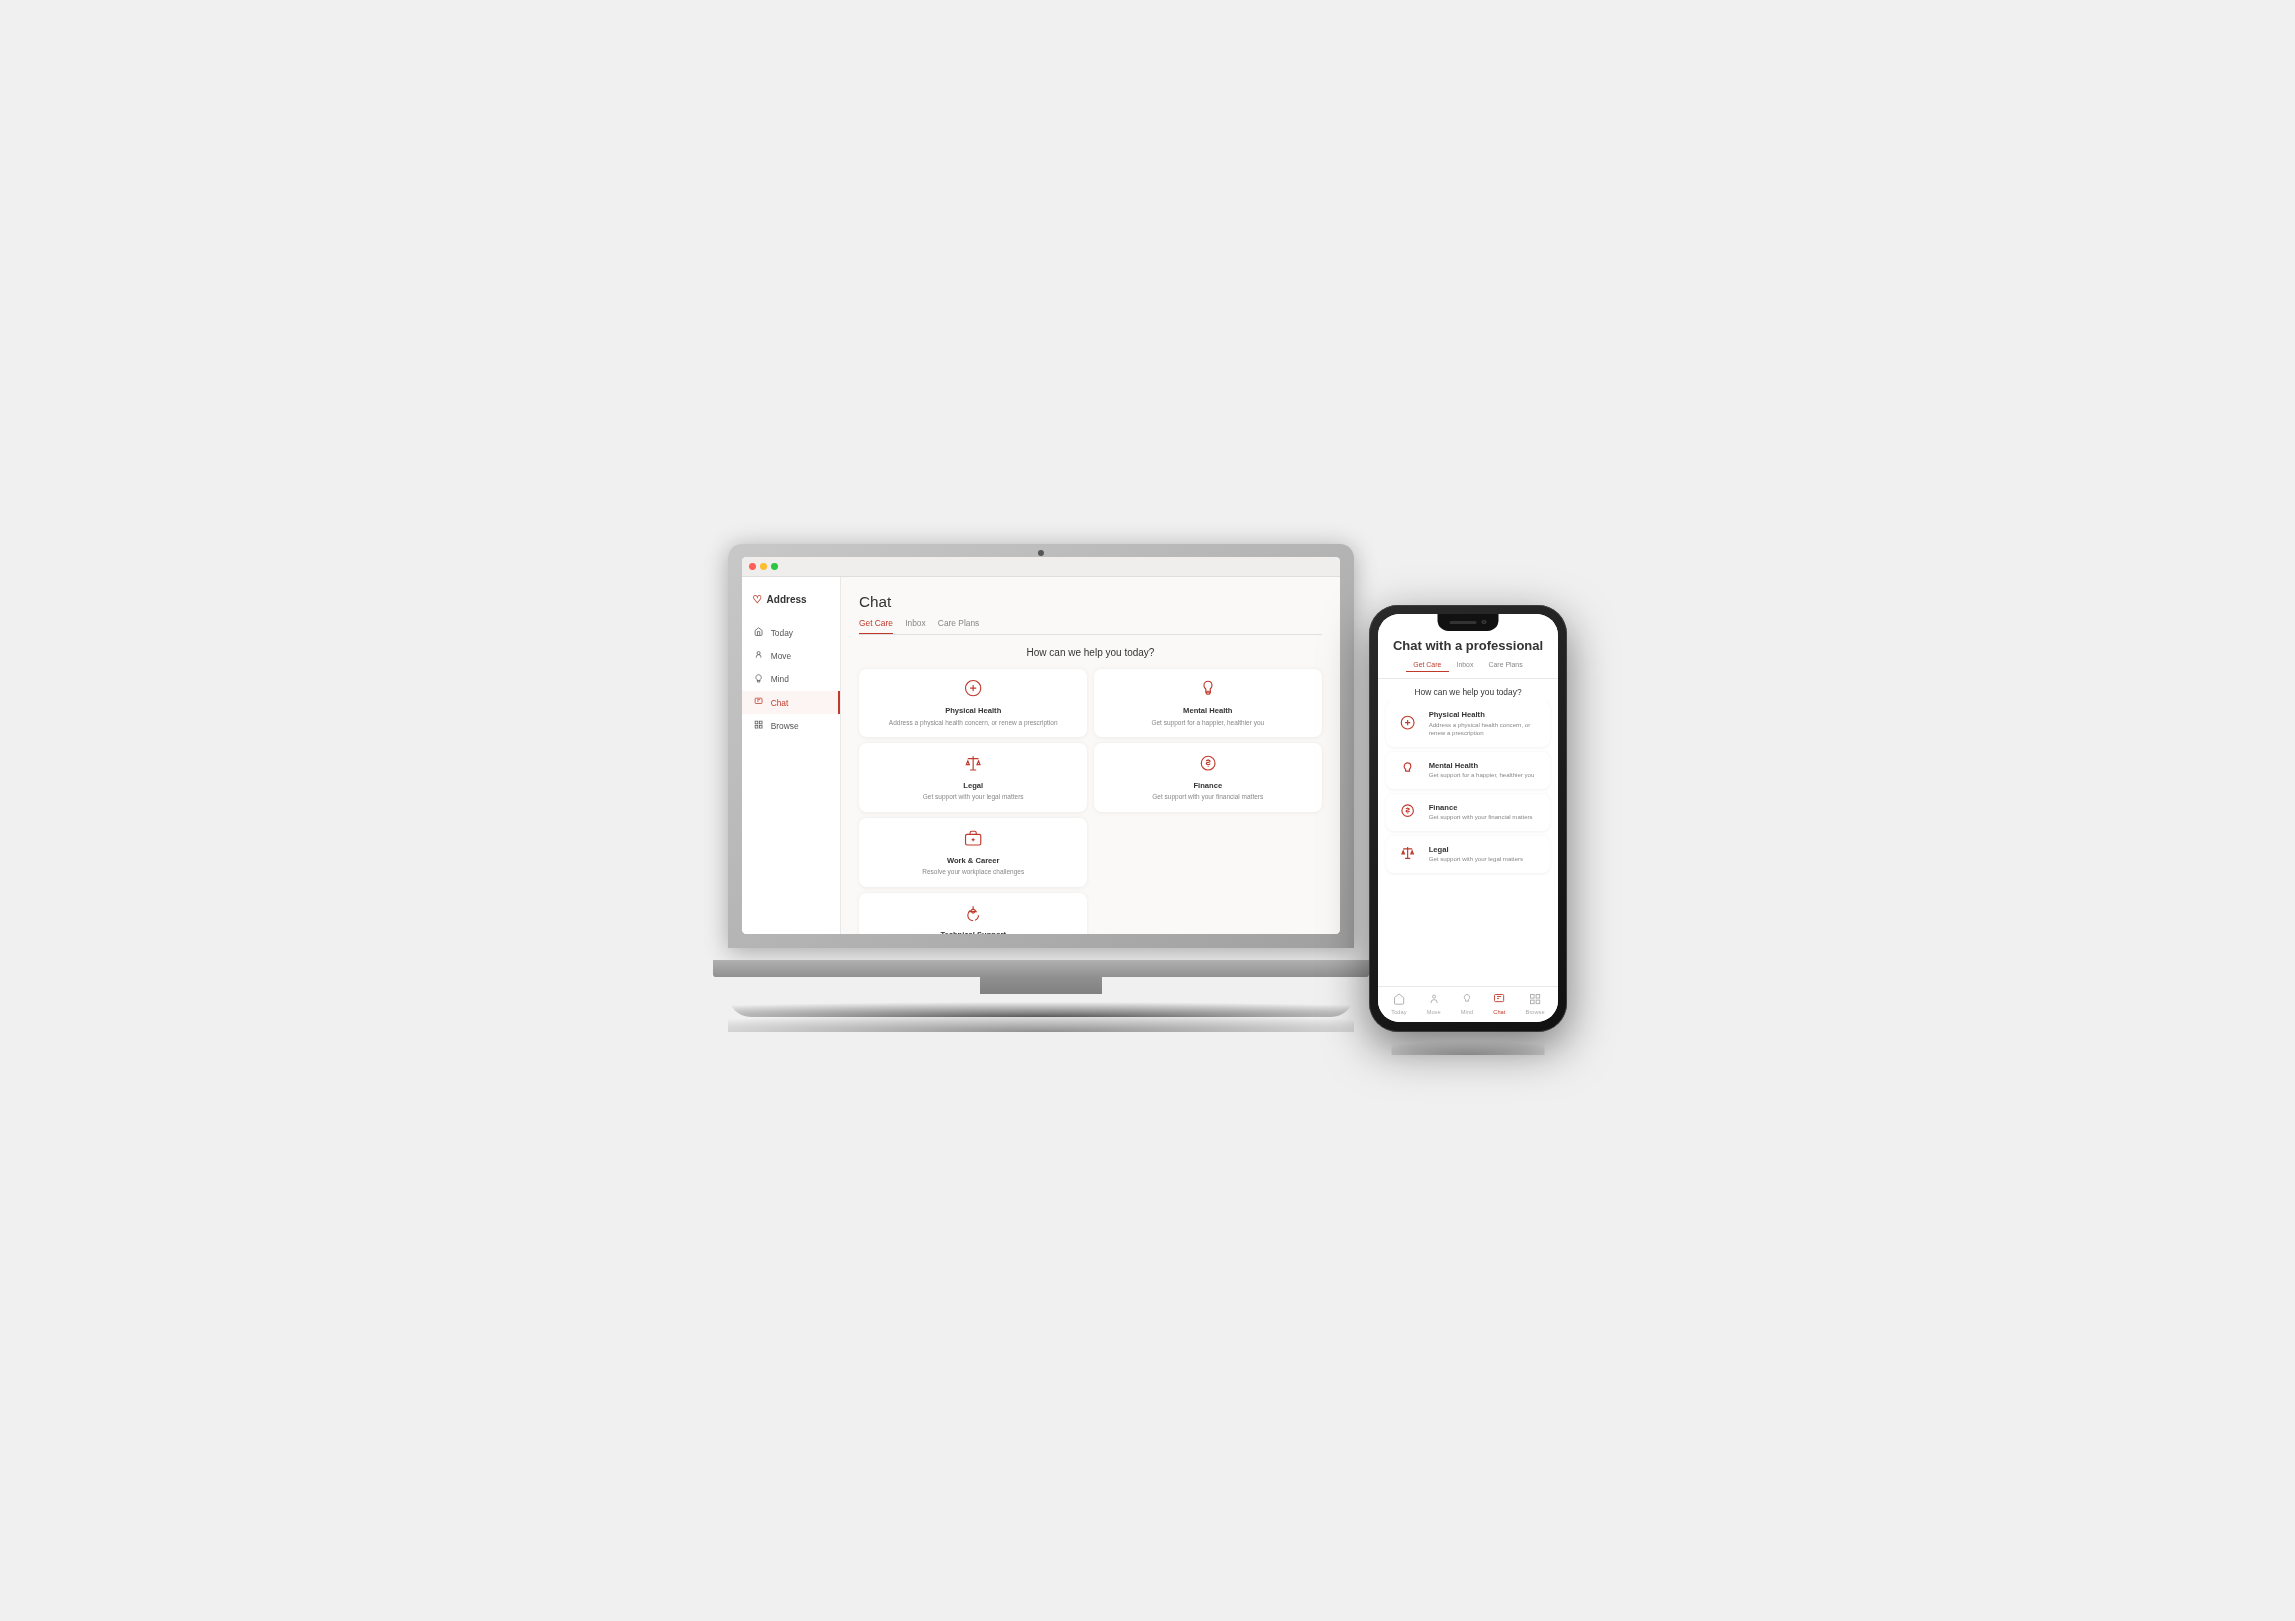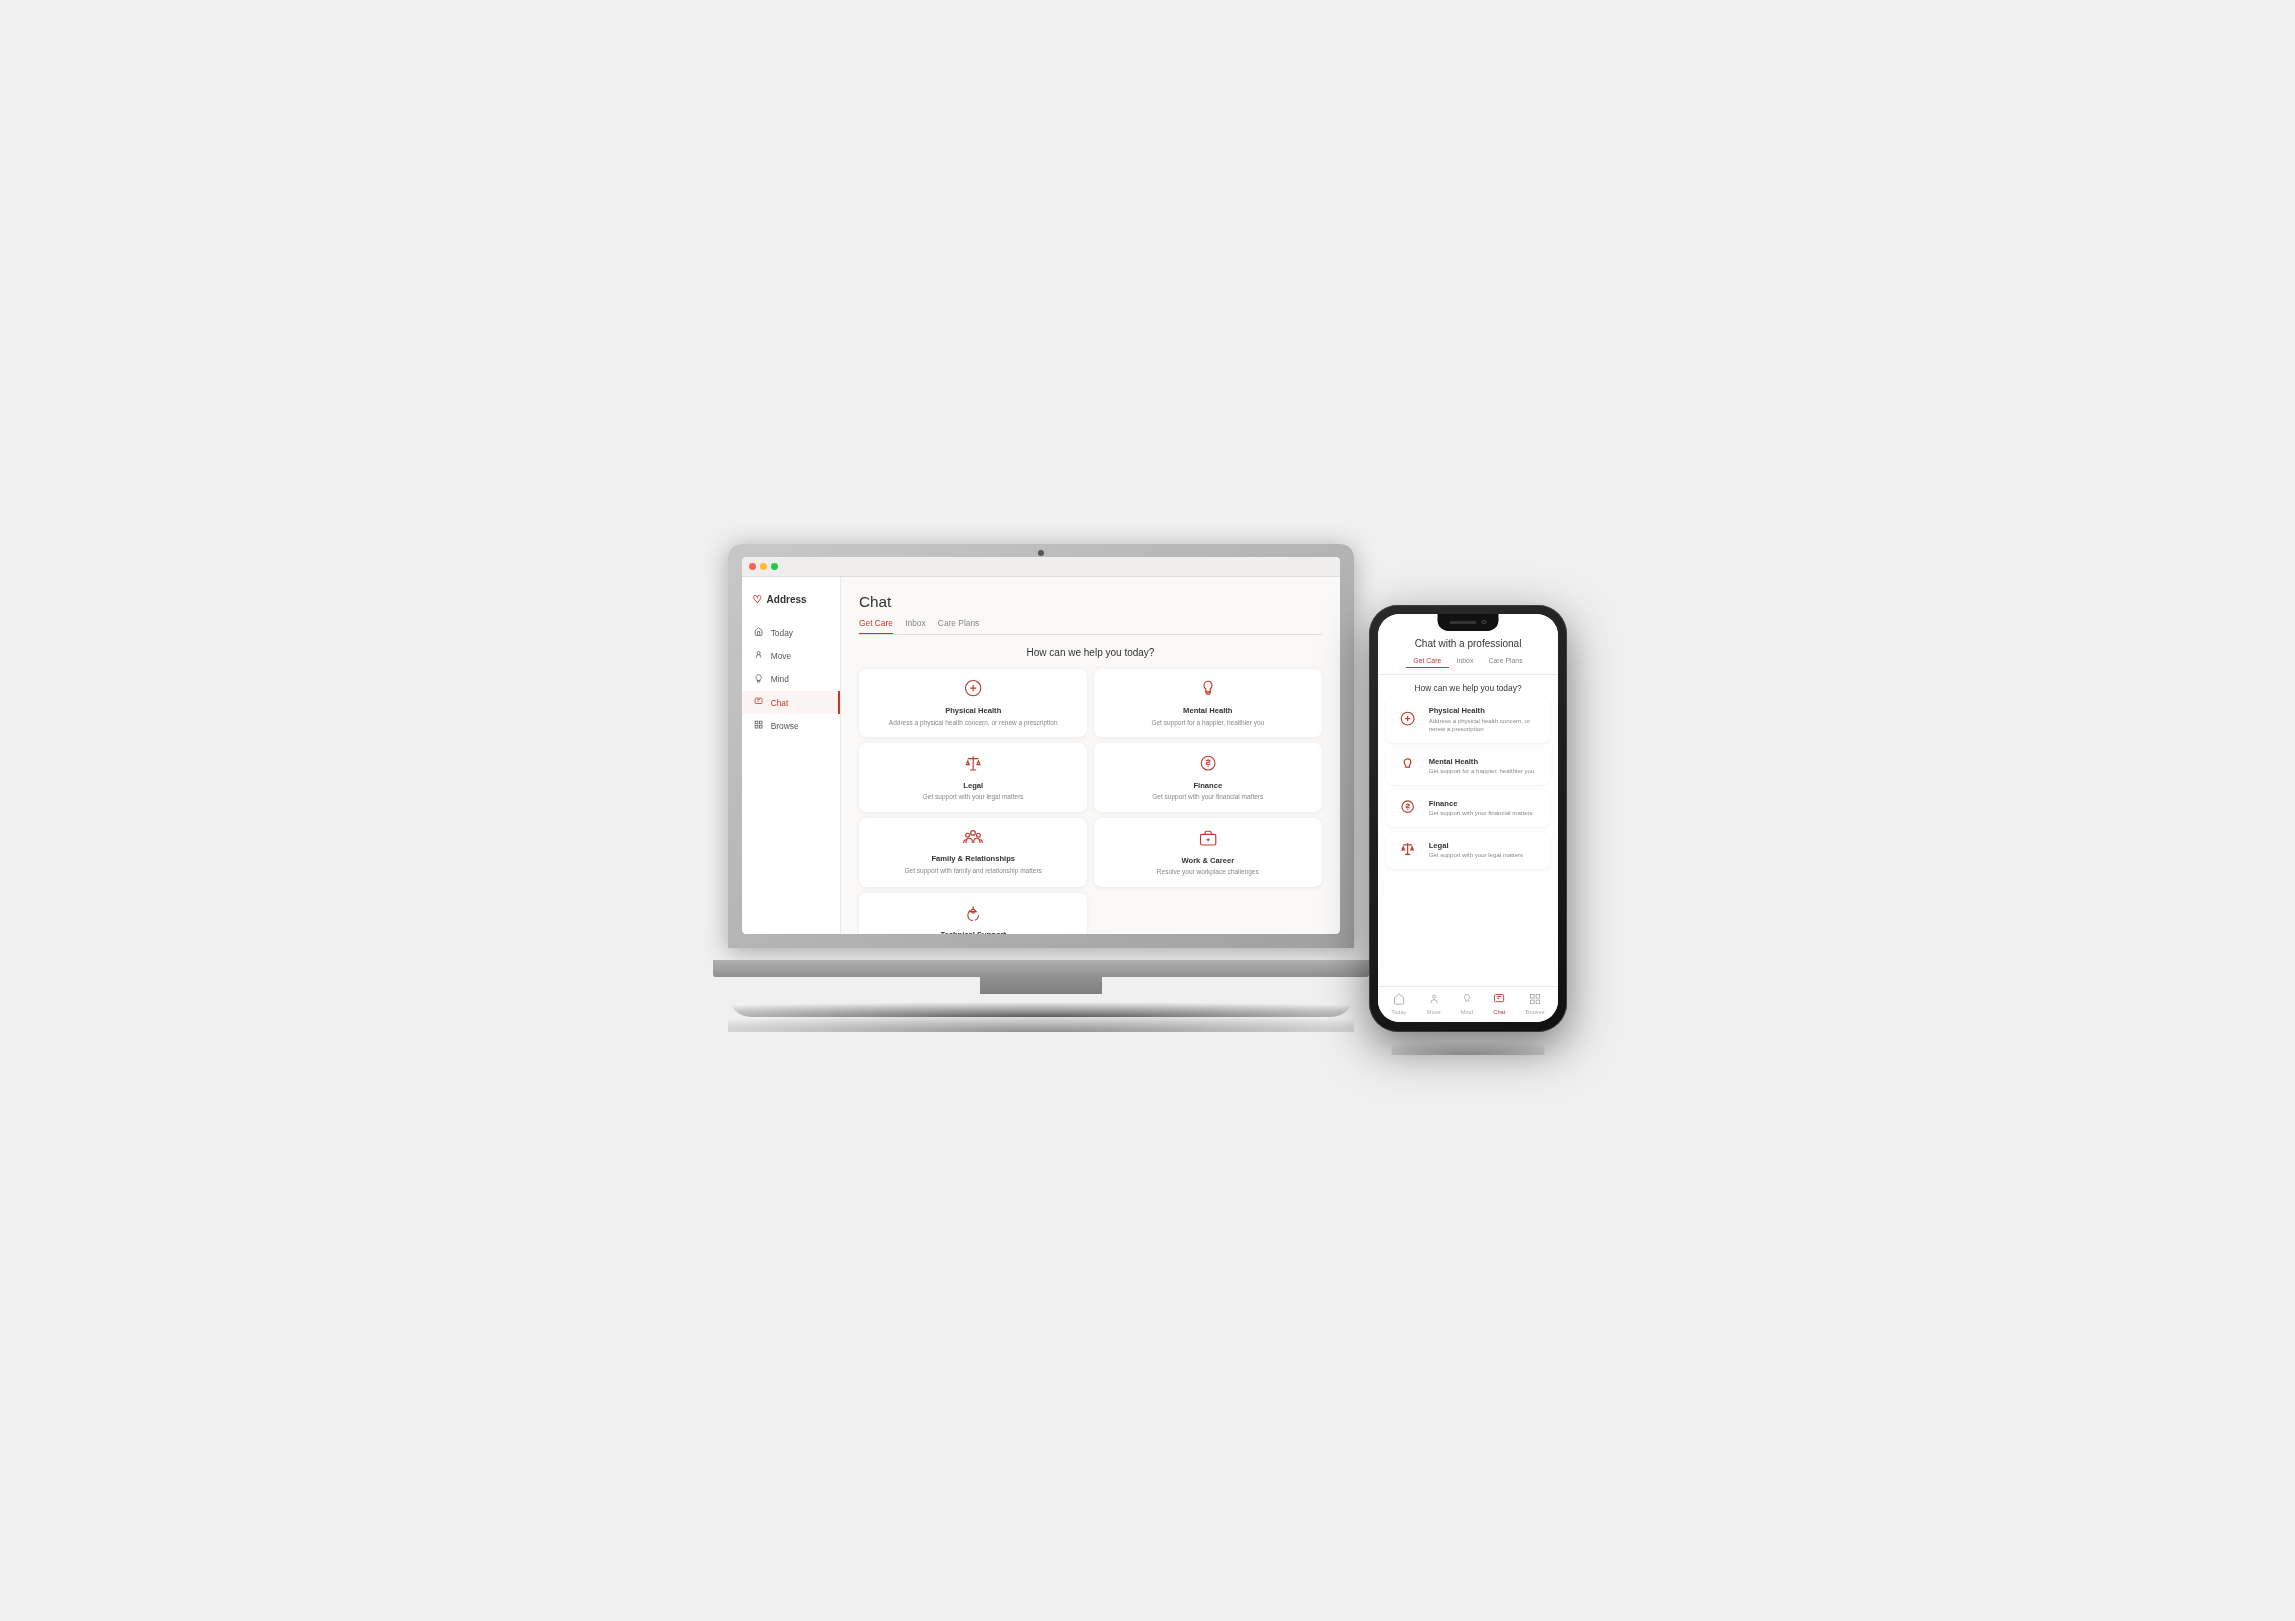--- a/index.html
+++ b/index.html
@@ -295,22 +295,22 @@
     }
 
     .phone-header {
       padding: 3.1px 10.7px 6.1px;
       text-align: center;
       border-bottom: 0.8px solid #e8e8e8;
       flex-shrink: 0;
     }
 
     .phone-header-title {
-      font-size: 10px;
-      font-weight: 400;
+      font-size: 13px;
+      font-weight: 700;
       color: #333;
       margin-bottom: 4.6px;
     }
 
     .phone-tabs {
       display: flex;
       gap: 0;
       justify-content: center;
     }
 
@@ -581,35 +581,20 @@
                   <span class="care-card-icon">
                     <svg width="18.3" height="18.3" viewBox="0 0 24 24" fill="none" stroke="#c0392b" stroke-width="1.5">
                       <circle cx="12" cy="12" r="9"></circle>
                       <path d="M12 7v1m0 8v1M9.5 9.5C9.5 8.7 10.7 8 12 8s2.5.7 2.5 1.5S13.3 11 12 11s-2.5.7-2.5 1.5S10.7 14 12 14s2.5-.7 2.5-1.5"></path>
                     </svg>
                   </span>
                   <div class="care-card-title">Finance</div>
                   <div class="care-card-desc">Get support with your financial matters</div>
                 </div>
 
-                <div class="care-card">
-                  <span class="care-card-icon">
-                    <svg width="20" height="17" viewBox="0 0 26 22" fill="none" stroke="#c0392b" stroke-width="1.5">
-                      <circle cx="13" cy="5" r="3"></circle>
-                      <circle cx="6" cy="8" r="2.5"></circle>
-                      <circle cx="20" cy="8" r="2.5"></circle>
-                      <path d="M4 18v-2a4 4 0 0 1 8 0v2"></path>
-                      <path d="M14 18v-2a4 4 0 0 1 8 0v2"></path>
-                      <path d="M1 18v-1a3 3 0 0 1 4.5-2.6"></path>
-                      <path d="M25 18v-1a3 3 0 0 0-4.5-2.6"></path>
-                    </svg>
-                  </span>
-                  <div class="care-card-title">Family &amp; Relationships</div>
-                  <div class="care-card-desc">Get support with family and relationship matters</div>
-                </div>
 
                 <div class="care-card">
                   <span class="care-card-icon">
                     <svg width="18.3" height="18.3" viewBox="0 0 24 24" fill="none" stroke="#c0392b" stroke-width="1.5">
                       <rect x="2" y="7" width="20" height="14" rx="2"></rect>
                       <path d="M8 7V5a2 2 0 0 1 2-2h4a2 2 0 0 1 2 2v2"></path>
                       <line x1="12" y1="12" x2="12" y2="16"></line>
                       <line x1="10" y1="14" x2="14" y2="14"></line>
                     </svg>
                   </span>

